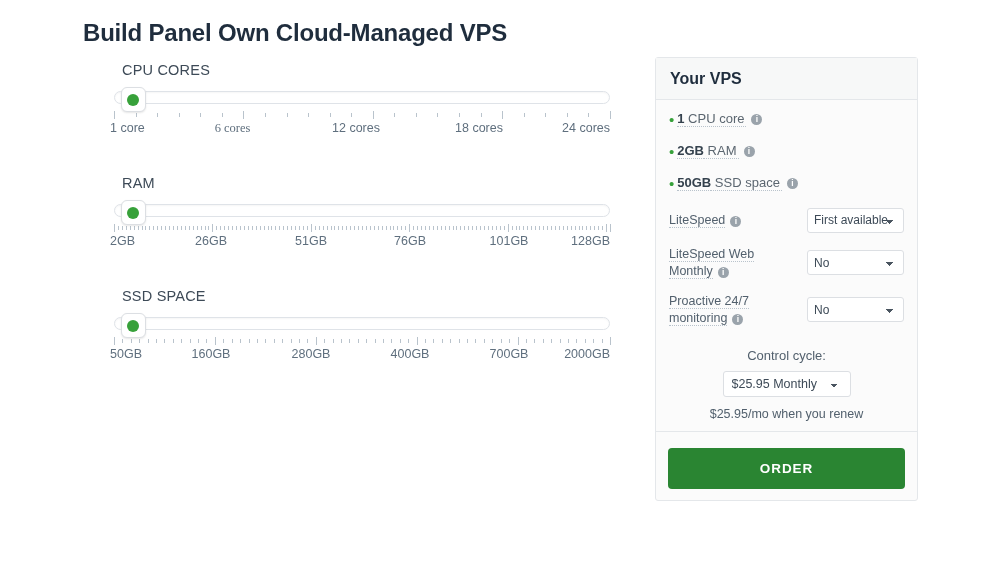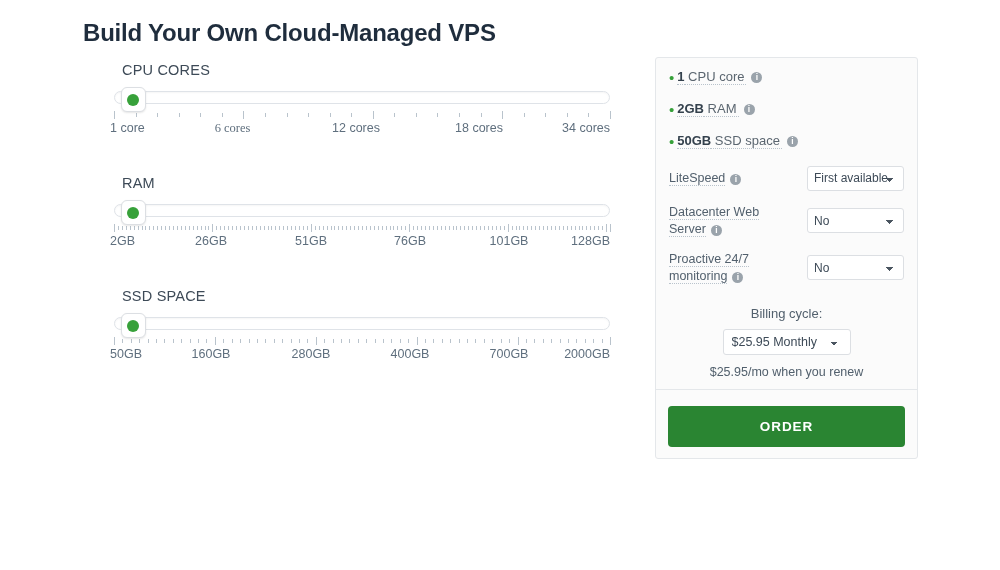--- a/index.html
+++ b/index.html
@@ -233,21 +233,21 @@
     border-radius: 4px;
     cursor: pointer;
     font-family: "Liberation Sans", sans-serif;
   }
 </style>
 </head>
 <body>
 
 <div class="page">
 
-  <h1 class="page-title">Build Your Own Cloud-Managed VPS</h1>
+  <h1 class="page-title">Build Panel Own Cloud-Managed VPS</h1>
 
   <div class="sliders" id="sliders-column">
       <div class="slider-block">
         <div class="slider-label">CPU CORES</div>
         <div class="track-wrap">
           <div class="track"></div>
           <div class="handle" style="left: 10.81px;">
             <div class="dot"></div>
           </div>
         </div>
@@ -275,21 +275,21 @@
           <div class="tick minor" style="left: 86.9565%;"></div>
           <div class="tick minor" style="left: 91.3043%;"></div>
           <div class="tick minor" style="left: 95.6522%;"></div>
           <div class="tick major" style="left: 100%;"></div>
         </div>
         <div class="scale-labels">
           <span class="scale-label" style="left: 0px;">1 core</span>
           <span class="scale-label" style="left: 24.5%; transform: translateX(-50%); font-family: Liberation Serif, serif;">6 cores</span>
           <span class="scale-label" style="left: 49.2%; transform: translateX(-50%);">12 cores</span>
           <span class="scale-label" style="left: 73.8%; transform: translateX(-50%);">18 cores</span>
-          <span class="scale-label" style="right: 0px;">34 cores</span>
+          <span class="scale-label" style="right: 0px;">24 cores</span>
         </div>
       </div>
       <div class="slider-block">
         <div class="slider-label">RAM</div>
         <div class="track-wrap">
           <div class="track"></div>
           <div class="handle" style="left: 10.81px;">
             <div class="dot"></div>
           </div>
         </div>
@@ -506,20 +506,23 @@
           <span class="scale-label" style="left: 20.2%; transform: translateX(-50%);">160GB</span>
           <span class="scale-label" style="left: 40.2%; transform: translateX(-50%);">280GB</span>
           <span class="scale-label" style="left: 60%; transform: translateX(-50%);">400GB</span>
           <span class="scale-label" style="left: 79.8%; transform: translateX(-50%);">700GB</span>
           <span class="scale-label" style="right: 0px;">2000GB</span>
         </div>
       </div>
     </div>
 
   <div class="panel">
+    <div class="panel-header">
+      <div class="panel-title">Your VPS</div>
+    </div>
     <div class="panel-body">
       <div id="spec-list">
           <div class="spec">
             <span class="bullet">•</span>
             <span class="val">1</span>
             <span class="txt">&nbsp;CPU core</span>
             <i class="info-icon">i</i>
           </div>
           <div class="spec">
             <span class="bullet">•</span>
@@ -533,30 +536,30 @@
             <span class="txt">&nbsp;SSD space</span>
             <i class="info-icon">i</i>
           </div>
         </div>
       <div id="options-list">
           <div class="opt-row">
             <div class="opt-label"><span class="lbl-text">LiteSpeed</span><i class="info-icon">i</i></div>
             <select class="opt-select"><option>First available</option></select>
           </div>
           <div class="opt-row">
-            <div class="opt-label"><span class="lbl-text">Datacenter Web Server</span><i class="info-icon">i</i></div>
+            <div class="opt-label"><span class="lbl-text">LiteSpeed Web Monthly</span><i class="info-icon">i</i></div>
             <select class="opt-select"><option>No</option><option>Yes</option></select>
           </div>
           <div class="opt-row">
             <div class="opt-label"><span class="lbl-text">Proactive 24/7 monitoring</span><i class="info-icon">i</i></div>
             <select class="opt-select"><option>No</option><option>Yes</option></select>
           </div>
         </div>
       <div class="billing">
-        <div class="billing-label">Billing cycle:</div>
+        <div class="billing-label">Control cycle:</div>
         <select class="billing-select" id="billing-select"><option>$25.95 Monthly</option></select>
         <div class="renew-note">$25.95/mo when you renew</div>
       </div>
     </div>
     <div class="panel-footer">
       <button class="order-btn">ORDER</button>
 
     </div>
   </div>
 

